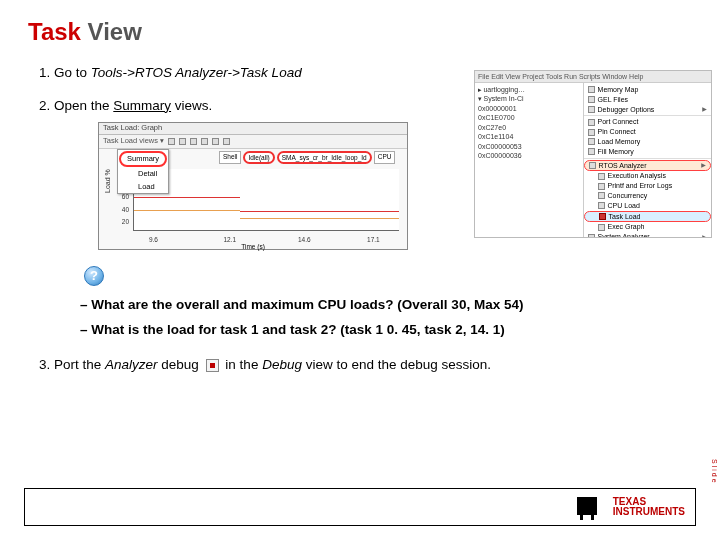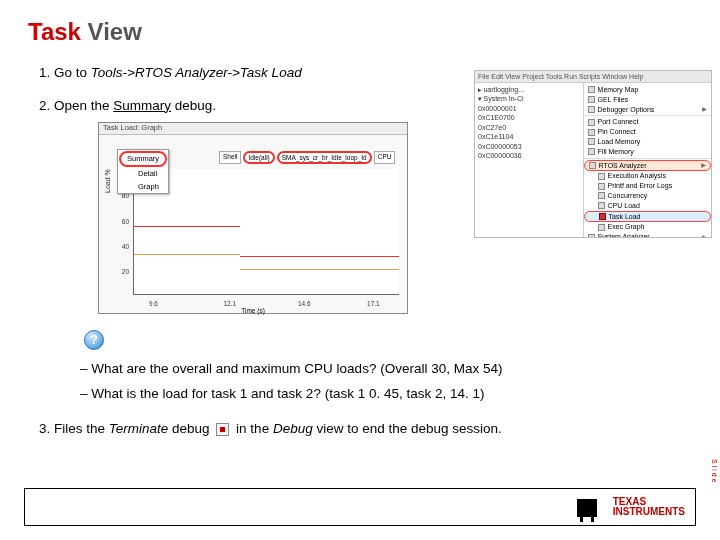--- a/index.html
+++ b/index.html
@@ -34,20 +34,21 @@
   ol.outer > li {
     margin-bottom: 14px;
     line-height: 1.4;
   }
   .ital { font-style: italic; }
   .under { text-decoration: underline; }
   ul.inner {
     list-style: none;
     padding-left: 26px;
     margin: 10px 0 16px 0;
+    font-weight: bold;
   }
   ul.inner li::before { content: "– "; }
   ul.inner li { margin-bottom: 6px; }
 
   
   .qrow {
     display: flex;
     align-items: center;
     margin: 16px 0 8px 30px;
   }
@@ -97,21 +98,21 @@
   .ide-menu .sep { border-top:1px solid #ddd; margin:1px 0;}
   .ide-menu .hl { background:#d9efff; border:1px solid #ff4040; border-radius:6px;}
   .ide-menu .hl2 { background:#ffe9d6; }
   .ide-menu .hl3 { border:1px solid #ff4040; border-radius:8px;}
   .tiny-ico { width:7px;height:7px;border:1px solid #888;display:inline-block;background:#ddd;}
 
   
   .graph-shot {
     margin: 6px 0 4px 44px;
     width: 310px;
-    height: 192px;
+    height: 128px;
     border:1px solid #888;
     background:#f8f8f8;
     font-size:7.5px;
     position:relative;
   }
   .graph-shot .gtitle{
     background:#eee;border-bottom:1px solid #bbb;height:12px;
     display:flex;align-items:center;padding:0 4px;color:#444;
   }
   .graph-shot .gtools{
@@ -154,21 +155,21 @@
   .term-icon::after{
     content:"";position:absolute;inset:3px;background:#b00;
   }
 
   
   .footer {
     position:absolute; left:24px; right:24px; bottom:14px; height:38px;
     border:1px solid #000;
     display:flex; justify-content:flex-end; align-items:center; padding-right:10px;
   }
-  .ti-logo { display:flex; align-items:flex-end; gap:16px;}
+  .ti-logo { display:flex; align-items:flex-start; gap:16px;}
   .ti-chip {
     width:20px;height:18px;background:#000;position:relative;
   }
   .ti-chip::before,.ti-chip::after{
     content:"";position:absolute;background:#000;width:3px;height:5px;
   }
   .ti-chip::before{left:3px;bottom:-5px;}
   .ti-chip::after{right:3px;bottom:-5px;}
   .ti-text{font-size:10px;font-weight:bold;color:#b00;line-height:1;}
   .sidecap{
@@ -268,29 +269,38 @@
 
       </div>
     </div>
   </div>
 
   <ol class="outer">
     <li>
       <span>Go to </span><span class="ital">Tools-&gt;RTOS Analyzer-&gt;Task Load</span>
     </li>
     <li>
-      <span>Open the </span><span class="under">Summary</span><span> debug.</span>
+      <span>Open the </span><span class="under">Summary</span><span> views.</span>
 
       
       <div class="graph-shot">
         <div class="gtitle">Task Load: Graph</div>
+        <div class="gtools">
+          <span>Task Load views ▾</span>
+          <span class="tiny-ico"></span>
+          <span class="tiny-ico"></span>
+          <span class="tiny-ico"></span>
+          <span class="tiny-ico"></span>
+          <span class="tiny-ico"></span>
+          <span class="tiny-ico"></span>
+        </div>
         <div class="drop">
           <div class="ditem ring">Summary</div>
           <div class="ditem">Detail</div>
-          <div class="ditem">Graph</div>
+          <div class="ditem">Load</div>
         </div>
         <div class="legend">
           <span>Shell</span>
           <span class="ring">Idle(all)</span>
           <span class="ring">SMA_sys_cr_br_Idle_loop_Id</span>
           <span>CPU</span>
         </div>
         <div class="ylabel">Load %</div>
         <div class="yticks">
           <div style="top:-2px">100</div>
@@ -317,21 +327,21 @@
 
       <div class="qrow">
         <div class="qicon">?</div>
       </div>
       <ul class="inner">
         <li>What are the overall and maximum CPU loads? (Overall 30, Max 54)</li>
         <li>What is the load for task 1 and task 2? (task 1 0. 45, task 2, 14. 1)</li>
       </ul>
     </li>
     <li>
-      <span>Files the </span><span class="ital">Terminate</span><span> debug </span><span class="term-icon"></span><span> in the </span><span class="ital">Debug</span><span> view to end the debug session.</span>
+      <span>Port the </span><span class="ital">Analyzer</span><span> debug </span><span class="term-icon"></span><span> in the </span><span class="ital">Debug</span><span> view to end the debug session.</span>
     </li>
   </ol>
 
   <div class="sidecap">Slide</div>
 
   <div class="footer">
     <div class="ti-logo">
       <div class="ti-chip"></div>
       <div>
         <div class="ti-text">TEXAS</div>

